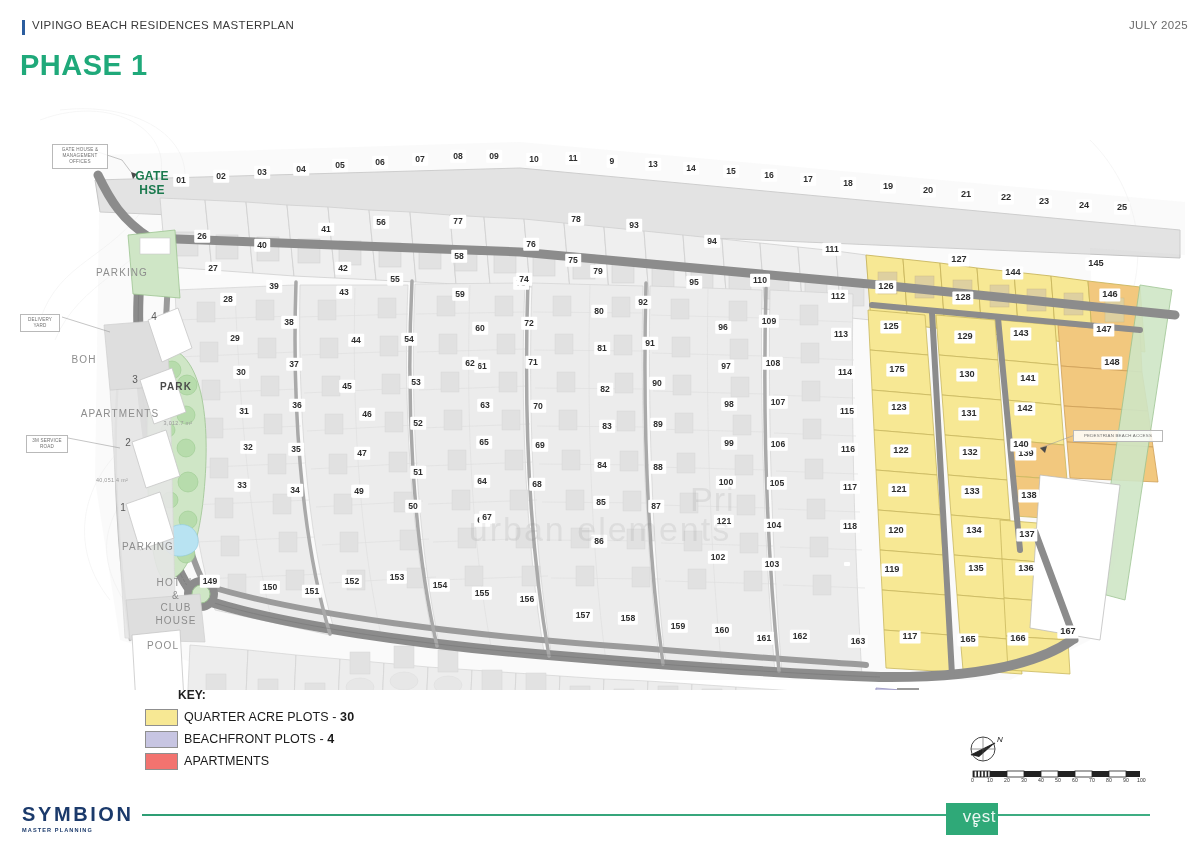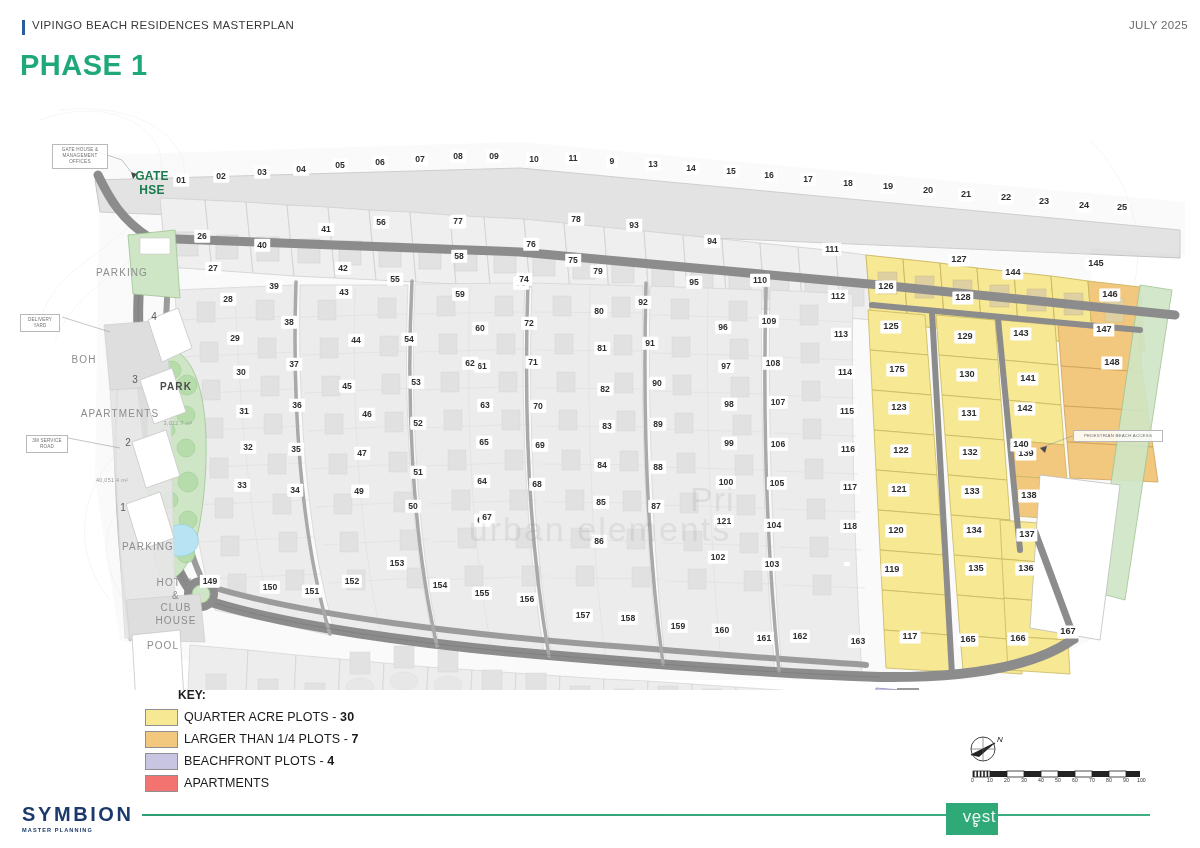--- a/index.html
+++ b/index.html
@@ -695,21 +695,21 @@
     <div class="chip big" style="left:1028px;top:299px">141</div>
     <div class="chip big" style="left:1096px;top:184px">145</div>
     <div class="chip big" style="left:1110px;top:215px">146</div>
     <div class="chip big" style="left:1104px;top:250px">147</div>
     <div class="chip big" style="left:1112px;top:283px">148</div>
 
     <div class="chip" style="left:210px;top:501px">149</div>
     <div class="chip" style="left:270px;top:507px">150</div>
     <div class="chip" style="left:312px;top:511px">151</div>
     <div class="chip" style="left:352px;top:501px">152</div>
-    <div class="chip" style="left:397px;top:483px">153</div>
+    <div class="chip" style="left:397px;top:497px">153</div>
     <div class="chip" style="left:440px;top:505px">154</div>
     <div class="chip" style="left:482px;top:513px">155</div>
     <div class="chip" style="left:527px;top:519px">156</div>
     <div class="chip" style="left:583px;top:535px">157</div>
     <div class="chip" style="left:628px;top:538px">158</div>
     <div class="chip" style="left:678px;top:546px">159</div>
     <div class="chip" style="left:722px;top:550px">160</div>
     <div class="chip" style="left:764px;top:558px">161</div>
     <div class="chip" style="left:800px;top:556px">162</div>
     <div class="chip" style="left:858px;top:561px">163</div>
@@ -753,24 +753,20 @@
   </div>
 
   <div id="key">
     <div id="key-title">KEY:</div>
 
     <div class="key-row">
       <div class="key-sw" style="background:#F7E894"></div>
       <div class="key-lbl"><span>QUARTER ACRE PLOTS - </span><b>30</b></div>
     </div>
 
-    <div class="key-row">
-      <div class="key-sw" style="background:#F2C87E"></div>
-      <div class="key-lbl"><span>LARGER THAN 1/4 PLOTS - </span><b>7</b></div>
-    </div>
 
     <div class="key-row">
       <div class="key-sw" style="background:#C7C5E2"></div>
       <div class="key-lbl"><span>BEACHFRONT PLOTS - </span><b>4</b></div>
     </div>
 
     <div class="key-row">
       <div class="key-sw" style="background:#F2736F"></div>
       <div class="key-lbl">APARTMENTS</div>
     </div>

